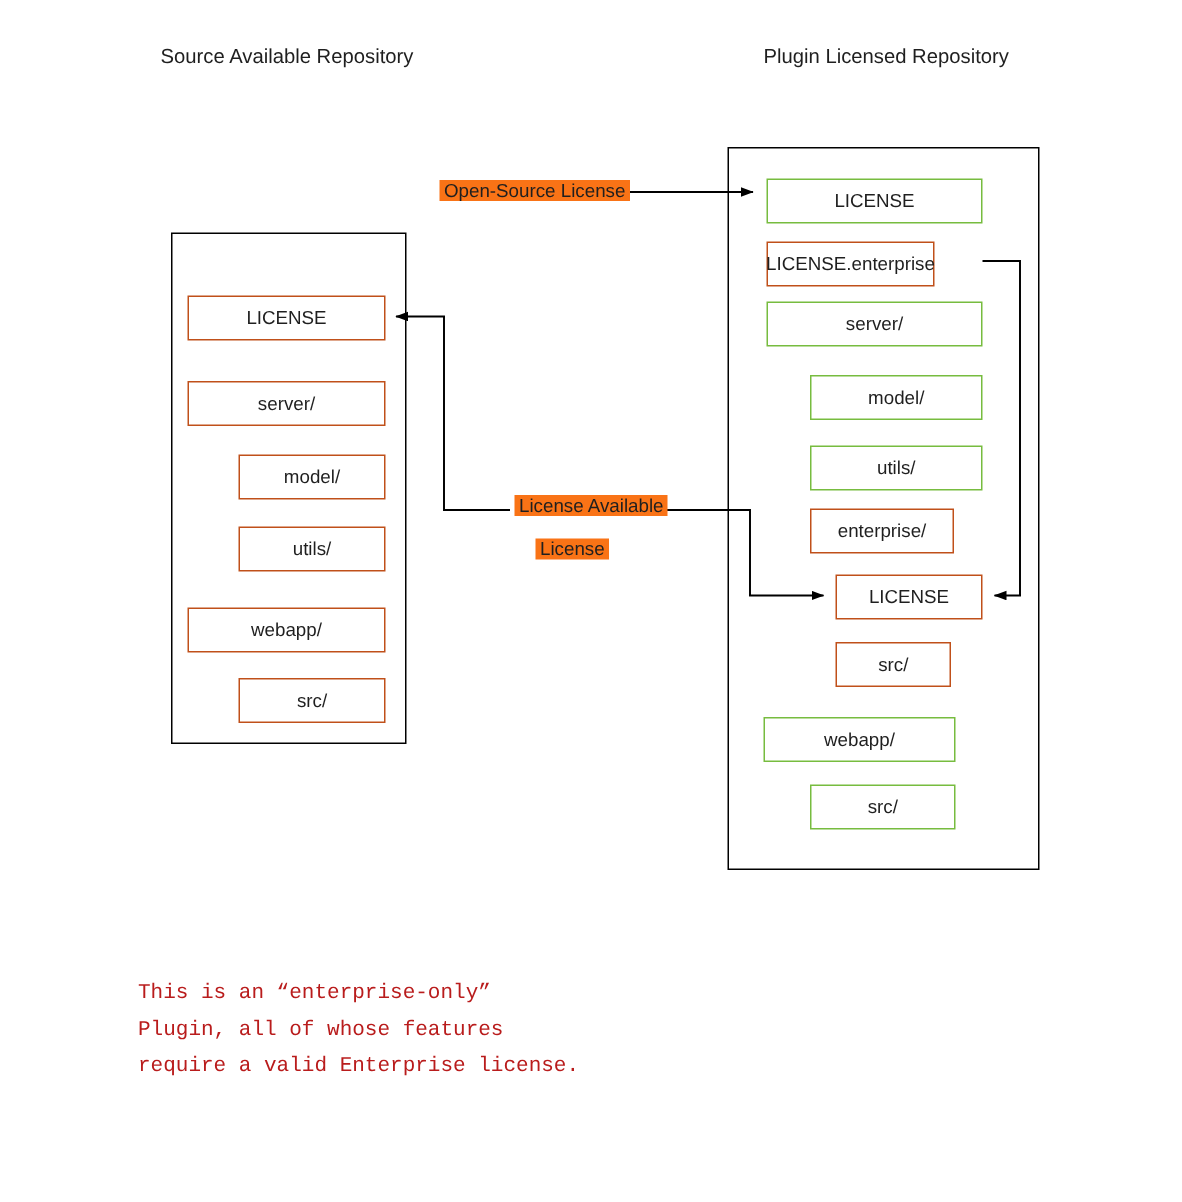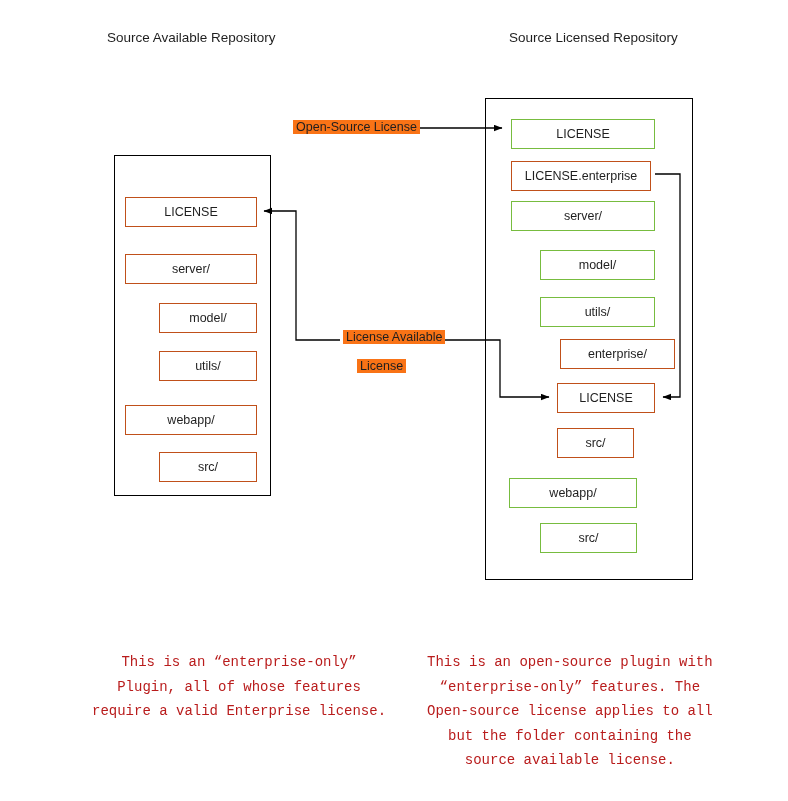--- a/index.html
+++ b/index.html
@@ -1,18 +1,18 @@
 <!DOCTYPE html>
 <html><head>
 <meta charset="utf-8">
 <style>
   html,body{margin:0;padding:0;background:#ffffff;}
   body{width:788px;height:801px;position:relative;overflow:hidden;
        font-family:"Liberation Sans",sans-serif;color:#1a1a1a;}
-  .canvas{position:absolute;inset:0;text-align:center;}
+  .canvas{position:absolute;inset:0;}
   svg.lines{position:absolute;left:0;top:0;width:788px;height:801px;pointer-events:none;}
 
   .title{position:absolute;font-size:13.5px;color:#1f1f1f;white-space:nowrap;}
   .panel{position:absolute;border:1.4px solid #000000;background:transparent;box-sizing:border-box;}
 
   .node{position:absolute;box-sizing:border-box;border:1.5px solid #c0501a;
         background:#ffffff;display:flex;align-items:center;justify-content:center;
         font-size:12.5px;color:#1f1f1f;white-space:nowrap;}
   .node.green{border-color:#77bc3f;}
 
@@ -21,21 +21,21 @@
 
   .caption{position:absolute;font-family:"Liberation Mono",monospace;
            font-size:14px;line-height:24.5px;color:#b91c1c;white-space:pre;}
 </style>
 </head>
 <body>
 
 <div class="canvas">
 
   <div class="title" style="left:107px;top:30px;">Source Available Repository</div>
-  <div class="title" style="left:509px;top:30px;">Source Licensed Repository</div>
+  <div class="title" style="left:509px;top:30px;">Plugin Licensed Repository</div>
 
   <div class="panel" style="left:114px;top:155px;width:157px;height:341px;"></div>
   <div class="panel" style="left:485px;top:98px;width:208px;height:482px;"></div>
 
   <svg class="lines" viewBox="0 0 788 801">
     <defs>
       <marker id="arrowR" markerWidth="9" markerHeight="9" refX="8" refY="3.2" orient="auto" markerUnits="userSpaceOnUse">
         <path d="M0,0 L8.5,3.2 L0,6.4 z" fill="#000"></path>
       </marker>
       <marker id="arrowL" markerWidth="9" markerHeight="9" refX="8" refY="3.2" orient="auto" markerUnits="userSpaceOnUse">
@@ -57,32 +57,27 @@
   <div class="edge-label" style="left:357px;top:359px;">License</div>
 
   <div class="node" style="left:125px;top:197px;width:132px;height:30px;">LICENSE</div>
   <div class="node" style="left:125px;top:254px;width:132px;height:30px;">server/</div>
   <div class="node" style="left:159px;top:303px;width:98px;height:30px;">model/</div>
   <div class="node" style="left:159px;top:351px;width:98px;height:30px;">utils/</div>
   <div class="node" style="left:125px;top:405px;width:132px;height:30px;">webapp/</div>
   <div class="node" style="left:159px;top:452px;width:98px;height:30px;">src/</div>
 
   <div class="node green" style="left:511px;top:119px;width:144px;height:30px;">LICENSE</div>
-  <div class="node" style="left:511px;top:161px;width:140px;height:30px;">LICENSE.enterprise</div>
+  <div class="node" style="left:511px;top:161px;width:112px;height:30px;">LICENSE.enterprise</div>
   <div class="node green" style="left:511px;top:201px;width:144px;height:30px;">server/</div>
   <div class="node green" style="left:540px;top:250px;width:115px;height:30px;">model/</div>
   <div class="node green" style="left:540px;top:297px;width:115px;height:30px;">utils/</div>
-  <div class="node" style="left:560px;top:339px;width:115px;height:30px;">enterprise/</div>
+  <div class="node" style="left:540px;top:339px;width:96px;height:30px;">enterprise/</div>
   <div class="node" style="left:557px;top:383px;width:98px;height:30px;">LICENSE</div>
   <div class="node" style="left:557px;top:428px;width:77px;height:30px;">src/</div>
   <div class="node green" style="left:509px;top:478px;width:128px;height:30px;">webapp/</div>
   <div class="node green" style="left:540px;top:523px;width:97px;height:30px;">src/</div>
 
   <div class="caption" style="left:92px;top:650px;">This is an “enterprise-only”
 Plugin, all of whose features
 require a valid Enterprise license.</div>
-  <div class="caption" style="left:427px;top:650px;">This is an open-source plugin with
-“enterprise-only” features. The
-Open-source license applies to all
-but the folder containing the
-source available license.</div>
 
 </div>
 
 </body></html>

